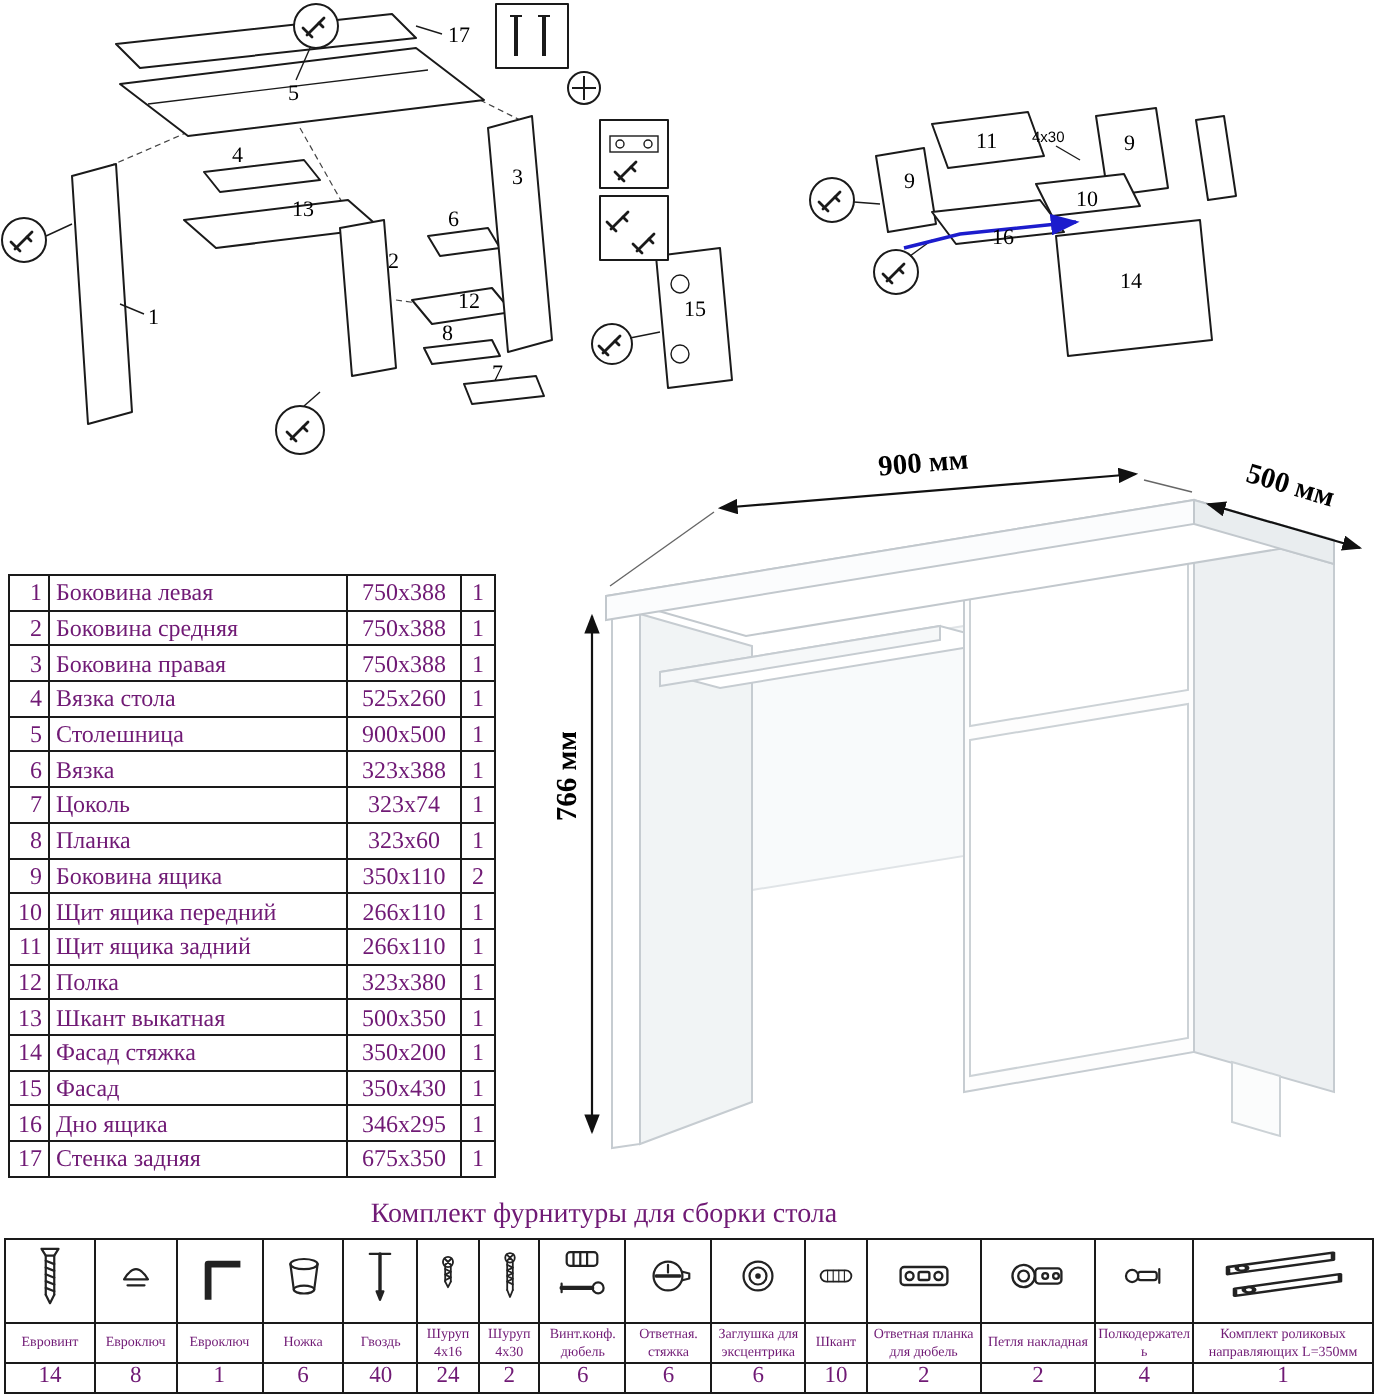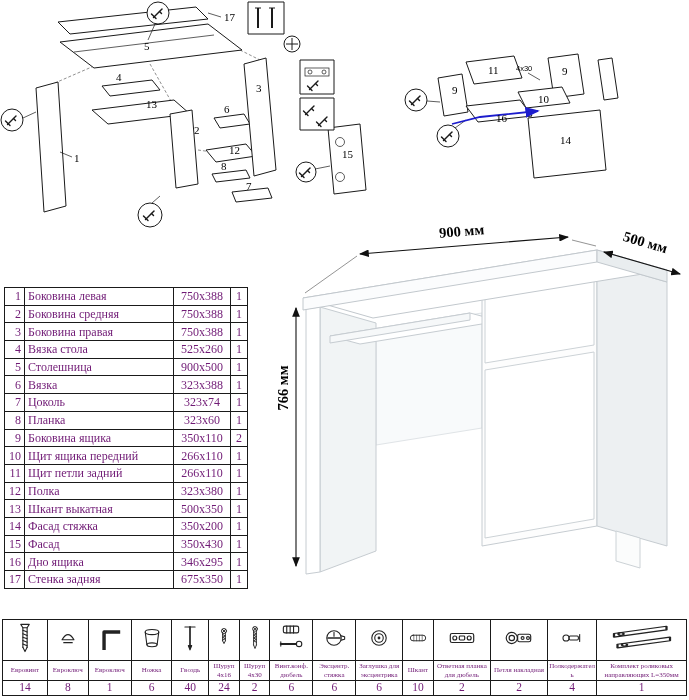--- a/index.html
+++ b/index.html
@@ -239,21 +239,21 @@
           <td class="c-qty">2</td>
         </tr>
   <tr>
           <td class="c-num">10</td>
           <td class="c-name">Щит ящика передний</td>
           <td class="c-size">266x110</td>
           <td class="c-qty">1</td>
         </tr>
   <tr>
           <td class="c-num">11</td>
-          <td class="c-name">Щит петли задний</td>
+          <td class="c-name">Щит ящика задний</td>
           <td class="c-size">266x110</td>
           <td class="c-qty">1</td>
         </tr>
   <tr>
           <td class="c-num">12</td>
           <td class="c-name">Полка</td>
           <td class="c-size">323x380</td>
           <td class="c-qty">1</td>
         </tr>
   <tr>
@@ -282,20 +282,21 @@
         </tr>
   <tr>
           <td class="c-num">17</td>
           <td class="c-name">Стенка задняя</td>
           <td class="c-size">675x350</td>
           <td class="c-qty">1</td>
         </tr>
   </tbody>
 </table>
 
+<div class="hw-title">Комплект фурнитуры для сборки стола</div>
 
 <table class="hw">
   <colgroup>
     <col style="width:44px">
         <col style="width:40px">
         <col style="width:42px">
         <col style="width:40px">
         <col style="width:36px">
     <col style="width:30px">
         <col style="width:30px">
@@ -396,21 +397,21 @@
   </tr>
   <tr>
     <td class="name-cell">Евровинт</td>
     <td class="name-cell">Евроключ</td>
     <td class="name-cell">Евроключ</td>
     <td class="name-cell">Ножка</td>
     <td class="name-cell">Гвоздь</td>
     <td class="name-cell">Шуруп 4x16</td>
     <td class="name-cell">Шуруп 4x30</td>
     <td class="name-cell">Винт.конф. дюбель</td>
-    <td class="name-cell">Эксцентр. стяжка</td>
+    <td class="name-cell">Ответная. стяжка</td>
     <td class="name-cell">Заглушка для эксцентрика</td>
     <td class="name-cell">Шкант</td>
     <td class="name-cell">Ответная планка для дюбель</td>
     <td class="name-cell">Петля накладная</td>
     <td class="name-cell">Полкодержатель</td>
     <td class="name-cell">Комплект роликовых направляющих L=350мм</td>
   </tr>
   <tr>
     <td class="qty-cell">14</td>
     <td class="qty-cell">8</td>

